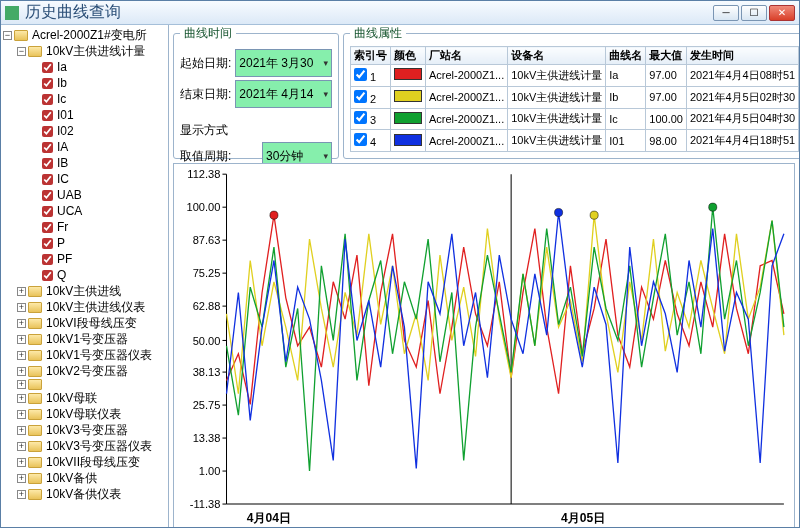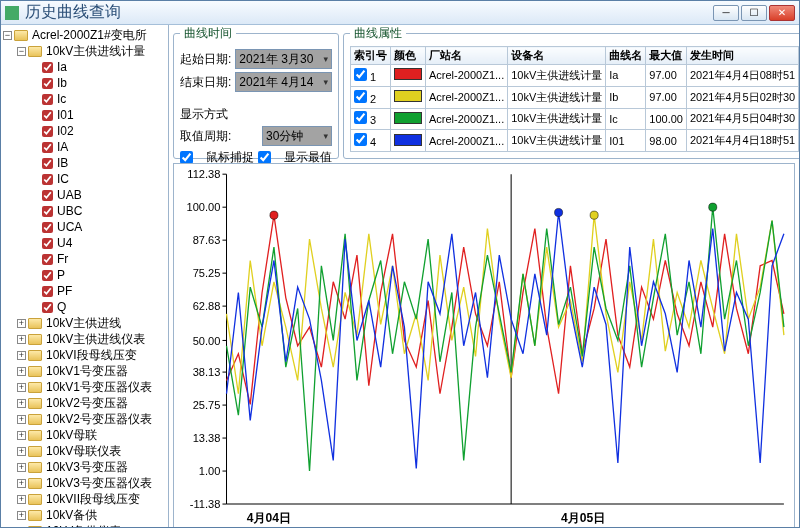--- a/index.html
+++ b/index.html
@@ -22,21 +22,21 @@
 .tree .folder { width: 14px; height: 11px; background: linear-gradient(#fde9a8,#e9c35a); border: 1px solid #caa23a; border-radius: 1px; flex-shrink: 0; }
 .tree .chk { width: 11px; height: 11px; flex-shrink: 0; accent-color: #b33; }
 .tree .lbl { padding: 0 2px; }
 .main-pane { flex: 1; display: flex; flex-direction: column; padding: 0 4px 4px 4px; overflow: hidden; }
 .top-panels { display: flex; gap: 4px; height: 134px; }
 fieldset { border: 1px solid #9db4cc; border-radius: 3px; padding: 4px 6px 6px 6px; font-size: 12px; }
 legend { padding: 0 4px; color: #14532d; }
 .time-panel { width: 154px; }
 .time-panel .frow { display: flex; align-items: center; margin: 3px 0; gap: 4px; justify-content: space-between; }
 .time-panel label { white-space: nowrap; }
-.dropdown { flex: 1; height: 20px; border: 1px solid #7a95b3; background: #a3a3a3; display: flex; align-items: center; padding: 0 3px; justify-content: space-between; cursor: pointer; }
+.dropdown { flex: 1; height: 28px; border: 1px solid #7a95b3; background: #86efac; display: flex; align-items: center; padding: 0 3px; justify-content: space-between; cursor: pointer; }
 .dropdown .arrow { font-size: 9px; color: #333; }
 .cbx { display: flex; align-items: center; gap: 13px; }
 .btnrow { display: flex; gap: 4px; margin-top: 4px; }
 .btn { flex: 1; height: 20px; border: 1px solid #7a95b3; background: linear-gradient(#fefefe,#e3ecf5); border-radius: 2px; cursor: pointer; display: flex; align-items: center; justify-content: center; }
 .props-panel { flex: 1; display: flex; flex-direction: row; overflow: hidden; }
 .ptable { width: 100%; border-collapse: collapse; font-size: 11px; }
 .ptable th, .ptable td { border: 1px solid #b8c8d8; padding: 1px 3px; text-align: left; height: 16px; white-space: nowrap; }
 .ptable th { background: linear-gradient(#fbfdff,#e5eef7); font-weight: bold; }
 .swatch { width: 28px; height: 12px; border: 1px solid #333; display: inline-block; }
 .scrollbar { height: 14px; border: 1px solid #b0b0b0; background: #efefef; margin-top: 4px; position: relative; }
@@ -136,41 +136,27 @@
                       <div class="row">
                         <span class="pm blank"></span>
                         <input type="checkbox" class="chk" checked="" style="">
                         <span class="lbl">UAB</span>
                       </div>
                     </li>
                     <li>
                       <div class="row">
                         <span class="pm blank"></span>
                         <input type="checkbox" class="chk" checked="" style="">
-                        <span class="lbl">UBC</span>
-                      </div>
-                    </li>
-                    <li>
-                      <div class="row">
-                        <span class="pm blank"></span>
-                        <input type="checkbox" class="chk" checked="" style="">
                         <span class="lbl">UCA</span>
                       </div>
                     </li>
                     <li>
                       <div class="row">
                         <span class="pm blank"></span>
                         <input type="checkbox" class="chk" checked="" style="">
-                        <span class="lbl">U4</span>
-                      </div>
-                    </li>
-                    <li>
-                      <div class="row">
-                        <span class="pm blank"></span>
-                        <input type="checkbox" class="chk" checked="" style="">
                         <span class="lbl">Fr</span>
                       </div>
                     </li>
                     <li>
                       <div class="row">
                         <span class="pm blank"></span>
                         <input type="checkbox" class="chk" checked="" style="">
                         <span class="lbl">P</span>
                       </div>
                     </li>
@@ -229,21 +215,20 @@
                   <div class="row">
                     <span class="pm">+</span>
                     <span class="folder"></span>
                     <span class="lbl">10kV2号变压器</span>
                   </div>
                 </li>
                 <li>
                   <div class="row">
                     <span class="pm">+</span>
                     <span class="folder"></span>
-                    <span class="lbl">10kV2号变压器仪表</span>
                   </div>
                 </li>
                 <li>
                   <div class="row">
                     <span class="pm">+</span>
                     <span class="folder"></span>
                     <span class="lbl">10kV母联</span>
                   </div>
                 </li>
                 <li>

